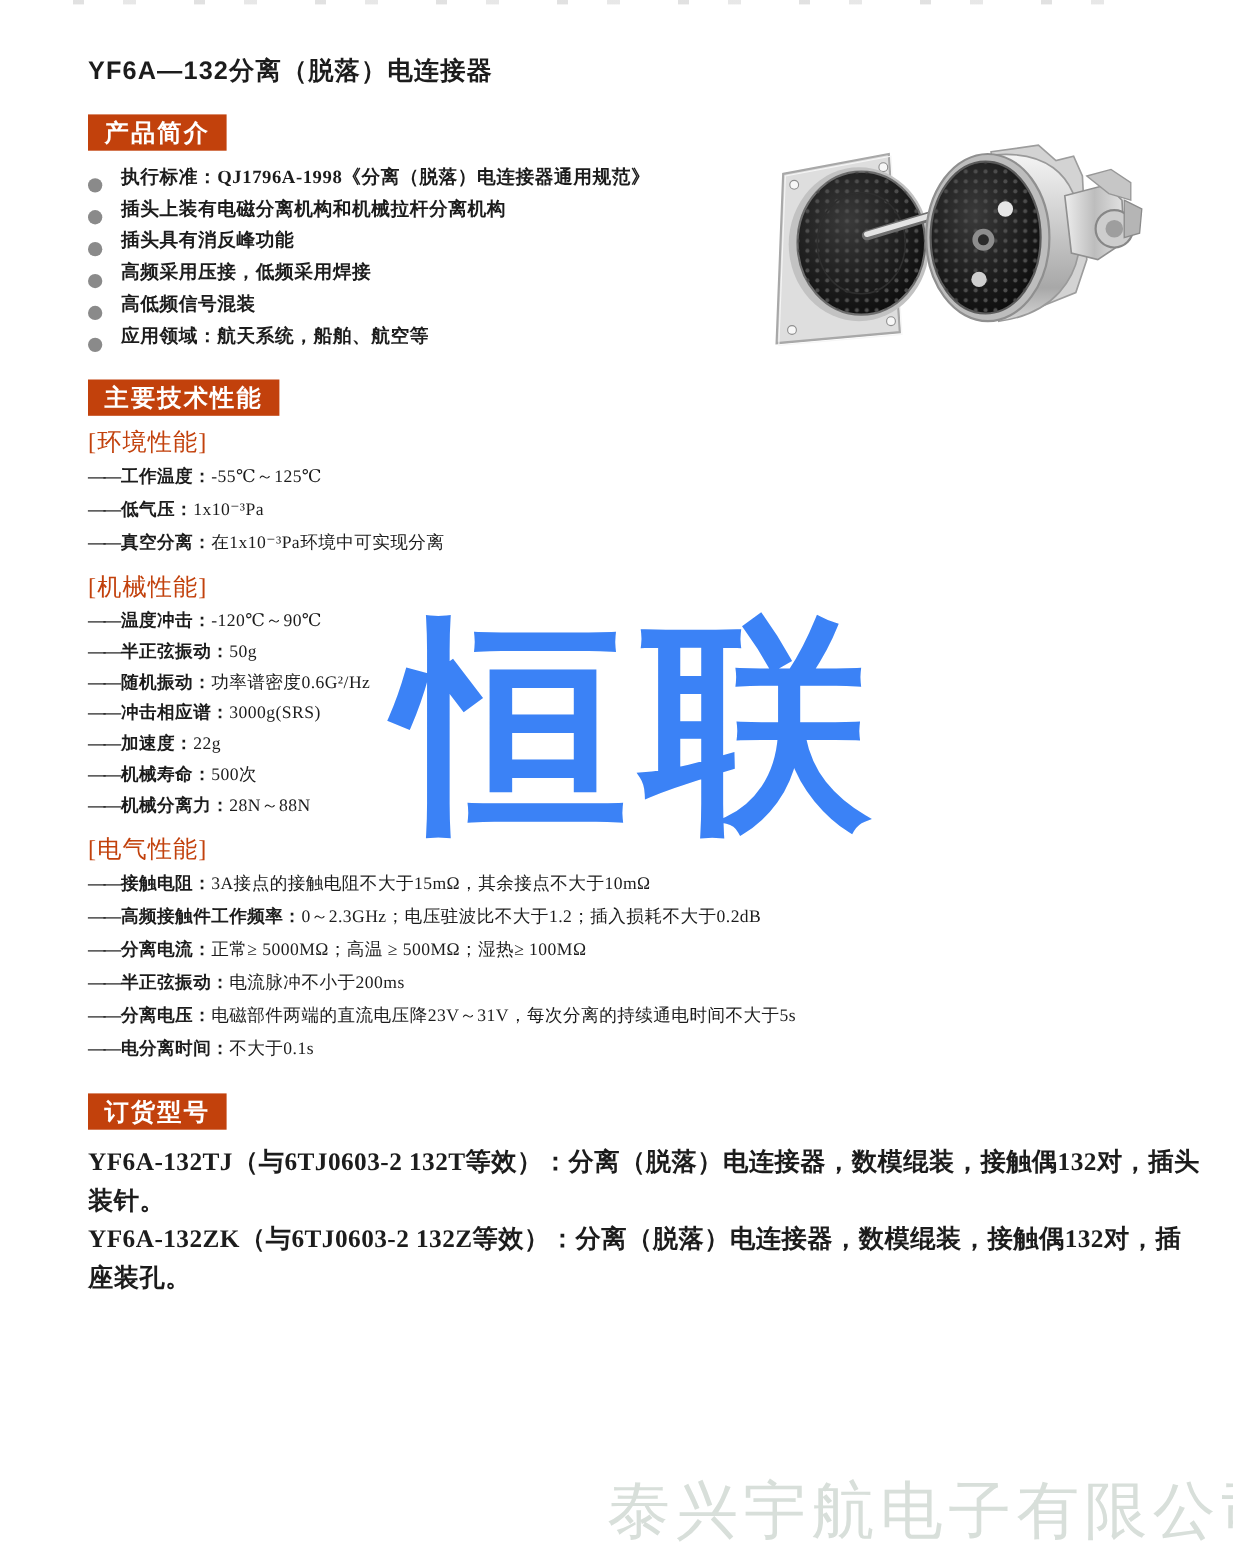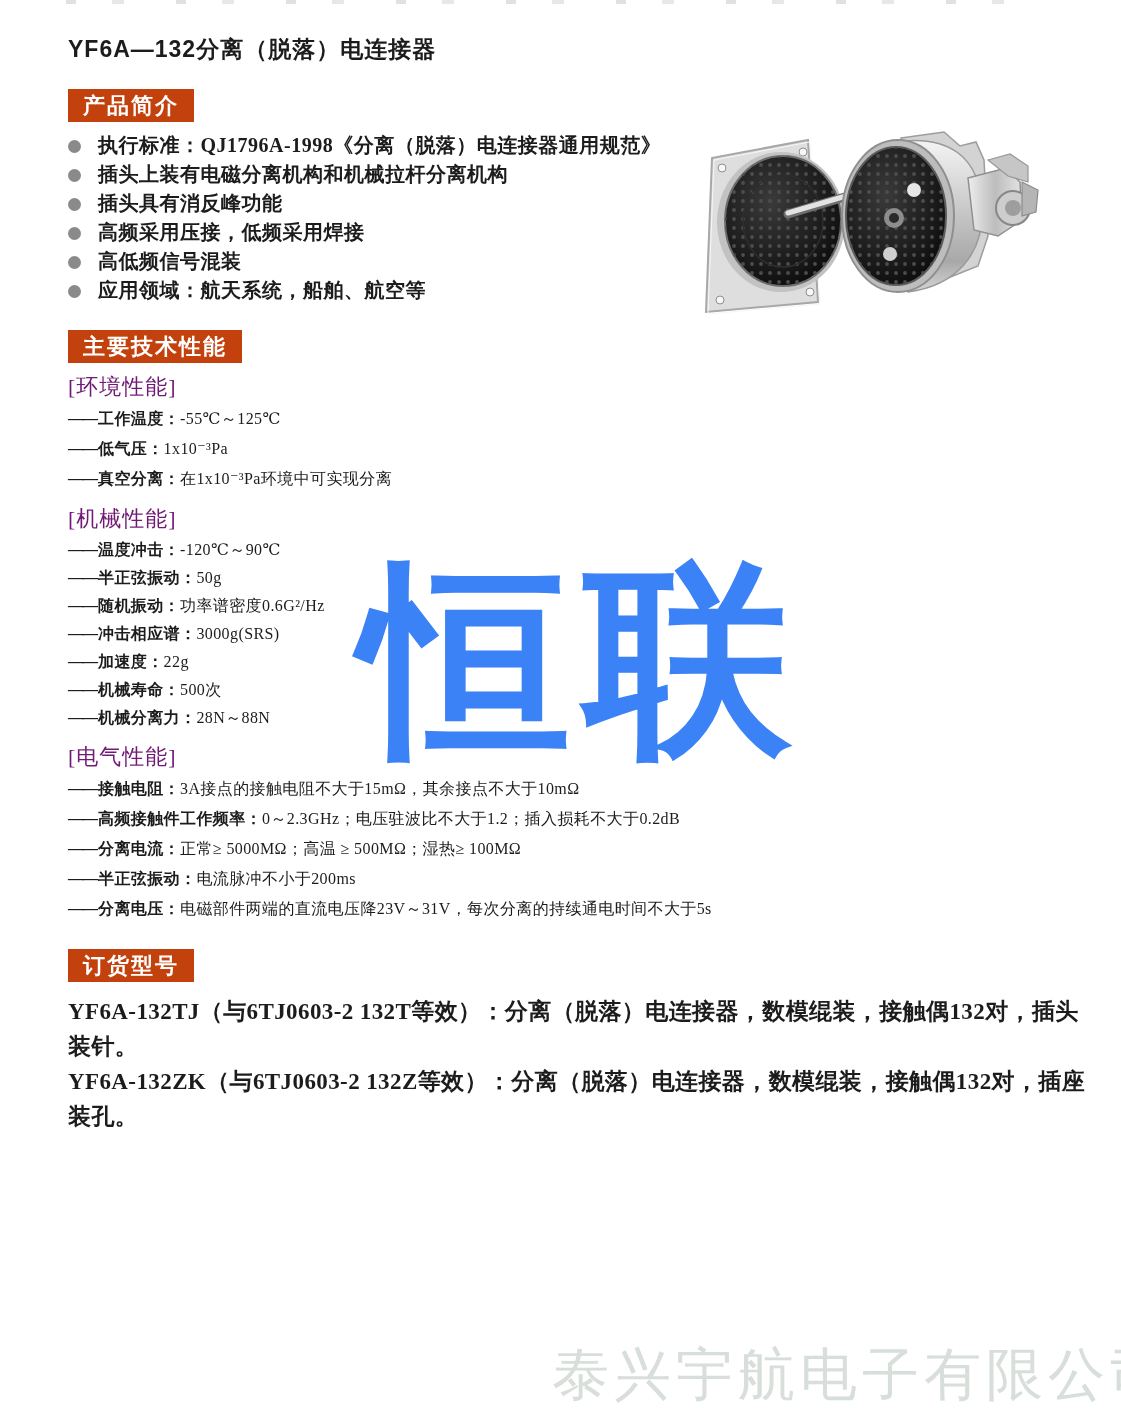--- a/index.html
+++ b/index.html
@@ -25,48 +25,49 @@
     color:#3b82f6;z-index:0;white-space:nowrap;
   }
   .wm-footer{
     position:absolute;left:552px;top:1344px;
     font-family:"Liberation Serif","DejaVu Serif",serif;
     font-size:57px;line-height:62px;letter-spacing:5px;
     color:#d8dfda;z-index:0;white-space:nowrap;
   }
   .content{
     position:relative;z-index:1;
-    padding:34px 28px 0 68px;
+    padding:49px 28px 0 68px;
+    margin-left:12px;
   }
   .doc-title{
     font-size:23px;line-height:30px;font-weight:700;
     font-family:"Liberation Sans","DejaVu Sans",sans-serif;
     letter-spacing:1px;
   }
   .section-header{
     display:inline-block;
     margin-top:25px;
     background:#c2410c;color:#ffffff;
     font-family:"Liberation Sans","DejaVu Sans",sans-serif;
     font-weight:700;font-size:22px;line-height:24px;
     padding:5px 15px 4px 15px;letter-spacing:2px;
   }
   .bullet-list{margin-top:9px;max-width:600px;}
   .bullet-row{
-    display:flex;align-items:center;
-    font-size:20px;line-height:29px;font-weight:600;
+    display:flex;align-items:flex-end;
+    font-size:17px;line-height:29px;font-weight:600;
     letter-spacing:.5px;
   }
   .bullet-dot{
     flex:0 0 auto;width:13px;height:13px;border-radius:50%;
     background:#8a8a8a;margin-right:17px;margin-top:1px;
   }
   .group-name{
     margin-top:11px;
-    font-size:22px;line-height:27px;color:#701a75;letter-spacing:1px;
+    font-size:22px;line-height:27px;color:#c2410c;letter-spacing:1px;
   }
   .group-env .group-name{margin-top:10px;}
   .spec-list{margin-top:4px;}
   .spec-line{
     font-size:16px;line-height:30px;letter-spacing:.4px;
     max-width:1025px;
   }
   .mech .spec-line{line-height:28px;}
   .spec-dash{font-weight:700;letter-spacing:-2px;margin-right:2px;}
   .spec-label{font-weight:700;}
@@ -216,20 +217,21 @@
     </div>
 
     <div>
       <div class="group-name">[电气性能]</div>
       <div class="spec-list">
         <div class="spec-line"><span class="spec-dash">——</span><span class="spec-label">接触电阻：</span><span class="spec-value">3A接点的接触电阻不大于15mΩ，其余接点不大于10mΩ</span></div>
         <div class="spec-line"><span class="spec-dash">——</span><span class="spec-label">高频接触件工作频率：</span><span class="spec-value">0～2.3GHz；电压驻波比不大于1.2；插入损耗不大于0.2dB</span></div>
         <div class="spec-line"><span class="spec-dash">——</span><span class="spec-label">分离电流：</span><span class="spec-value">正常≥ 5000MΩ；高温 ≥ 500MΩ；湿热≥ 100MΩ</span></div>
         <div class="spec-line"><span class="spec-dash">——</span><span class="spec-label">半正弦振动：</span><span class="spec-value">电流脉冲不小于200ms</span></div>
         <div class="spec-line"><span class="spec-dash">——</span><span class="spec-label">分离电压：</span><span class="spec-value">电磁部件两端的直流电压降23V～31V，每次分离的持续通电时间不大于5s</span></div>
+        <div class="spec-line"><span class="spec-dash">——</span><span class="spec-label">电分离时间：</span><span class="spec-value">不大于0.1s</span></div>
       </div>
     </div>
 
     <div>
       <span class="section-header">订货型号</span>
     </div>
 
     <div class="ordering-block">
       <div class="model-line">YF6A-132TJ（与6TJ0603-2 132T等效）：分离（脱落）电连接器，数模绲装，接触偶132对，插头装针。</div>
       <div class="model-line">YF6A-132ZK（与6TJ0603-2 132Z等效）：分离（脱落）电连接器，数模绲装，接触偶132对，插座装孔。</div>

